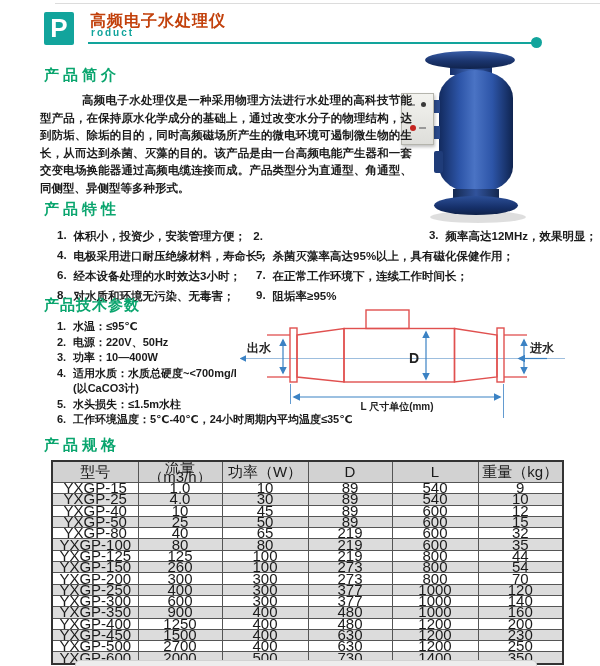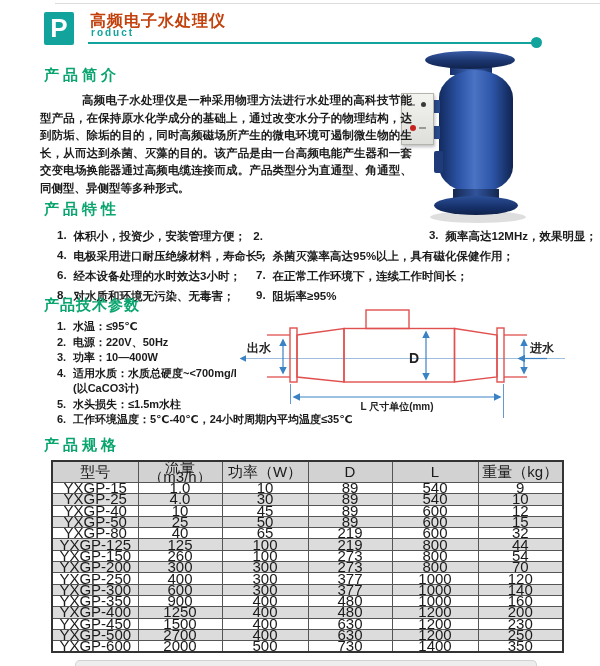--- a/index.html
+++ b/index.html
@@ -277,20 +277,28 @@
         </tr>
         <tr>
           <td>YXGP-80</td>
           <td>40</td>
           <td>65</td>
           <td>219</td>
           <td>600</td>
           <td>32</td>
         </tr>
         <tr>
+          <td>YXGP-100</td>
+          <td>80</td>
+          <td>80</td>
+          <td>219</td>
+          <td>600</td>
+          <td>35</td>
+        </tr>
+        <tr>
           <td>YXGP-125</td>
           <td>125</td>
           <td>100</td>
           <td>219</td>
           <td>800</td>
           <td>44</td>
         </tr>
         <tr>
           <td>YXGP-150</td>
           <td>260</td>

